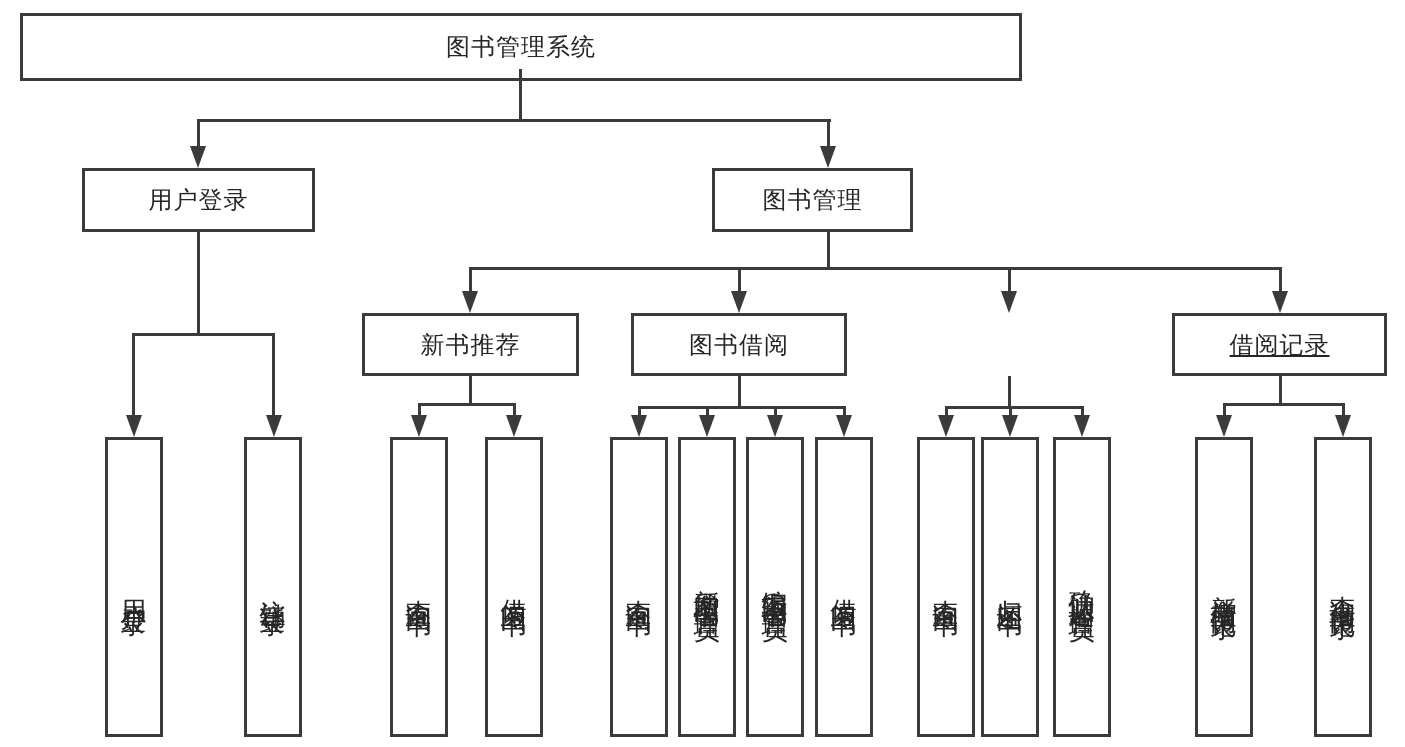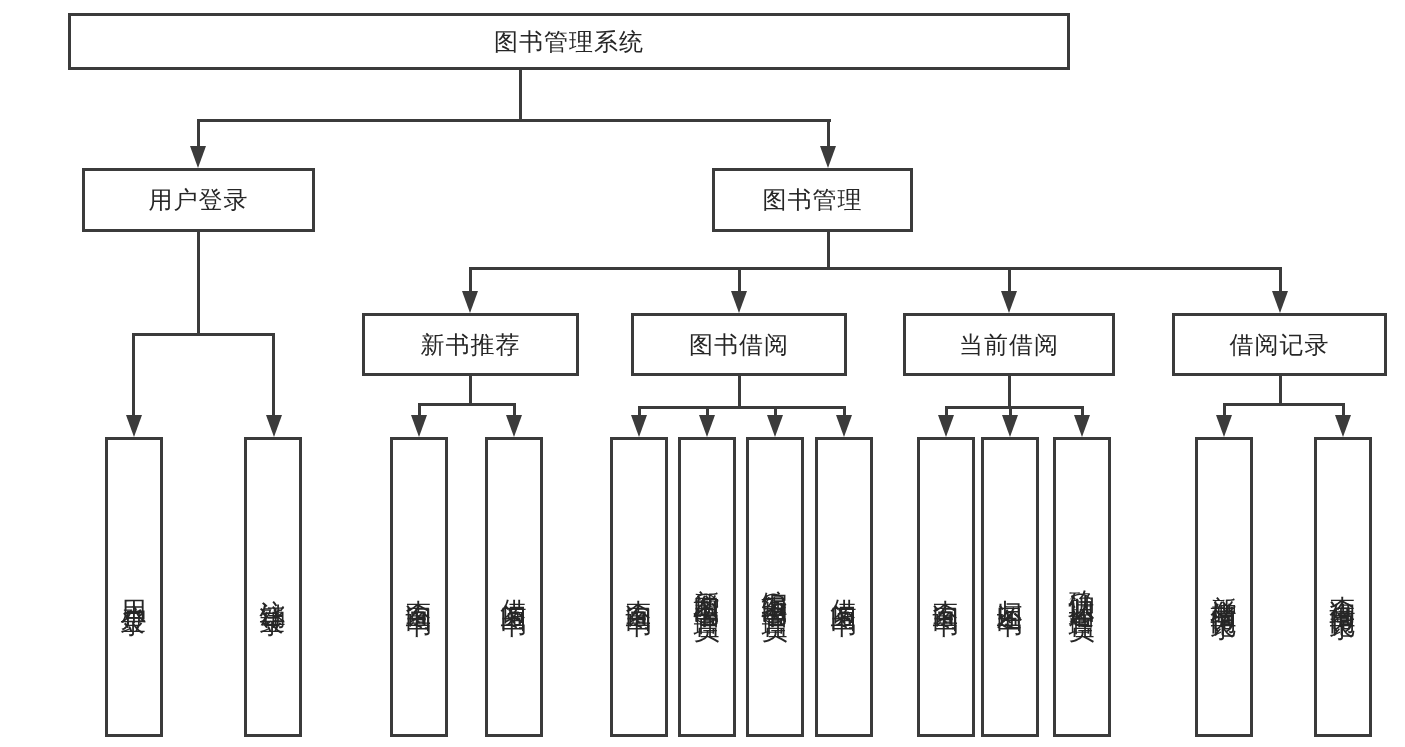--- a/index.html
+++ b/index.html
@@ -49,21 +49,21 @@
     font-size:20px;color:#b6b6b6;
     white-space:nowrap;
     z-index:5;
   }
 </style>
 </head>
 <body>
 
 <div id="stage">
 
-  <div class="nb" style="left:20px;top:13px;width:1002px;height:57px;margin-left:48px;">
+  <div class="nb" style="left:20px;top:13px;width:1002px;height:68px;">
     <span>图书管理系统</span>
   </div>
 
   <div class="ln" style="left:519px;top:69px;width:3px;height:53px;"></div>
   <div class="ln" style="left:197px;top:119px;width:634px;height:3px;"></div>
   <div class="ln" style="left:197px;top:119px;width:3px;height:29px;"></div>
   <div class="ar" style="left:190px;top:146px;"></div>
   <div class="ln" style="left:827px;top:119px;width:3px;height:29px;"></div>
   <div class="ar" style="left:820px;top:146px;"></div>
 
@@ -98,24 +98,21 @@
   <div class="ar" style="left:1001px;top:291px;"></div>
   <div class="ln" style="left:1279px;top:267px;width:3px;height:26px;"></div>
   <div class="ar" style="left:1272px;top:291px;"></div>
 
   <div class="nb" style="left:362px;top:313px;width:217px;height:63px;">
     <span>新书推荐</span>
   </div>
   <div class="nb" style="left:631px;top:313px;width:216px;height:63px;">
     <span>图书借阅</span>
   </div>
-  <div class="nb" style="left:903px;top:313px;width:212px;height:63px;">
-    <span>当前借阅</span>
-  </div>
-  <div class="nb" style="left:1172px;top:313px;width:215px;height:63px;">
+  <div class="nb" style="left:1172px;top:313px;width:215px;height:63px;text-decoration:underline;">
     <span>借阅记录</span>
   </div>
 
   <div class="ln" style="left:469px;top:376px;width:3px;height:29px;"></div>
   <div class="ln" style="left:418px;top:403px;width:98px;height:3px;"></div>
   <div class="ln" style="left:418px;top:403px;width:3px;height:14px;"></div>
   <div class="ar" style="left:411px;top:415px;"></div>
   <div class="ln" style="left:513px;top:403px;width:3px;height:14px;"></div>
   <div class="ar" style="left:506px;top:415px;"></div>
 

